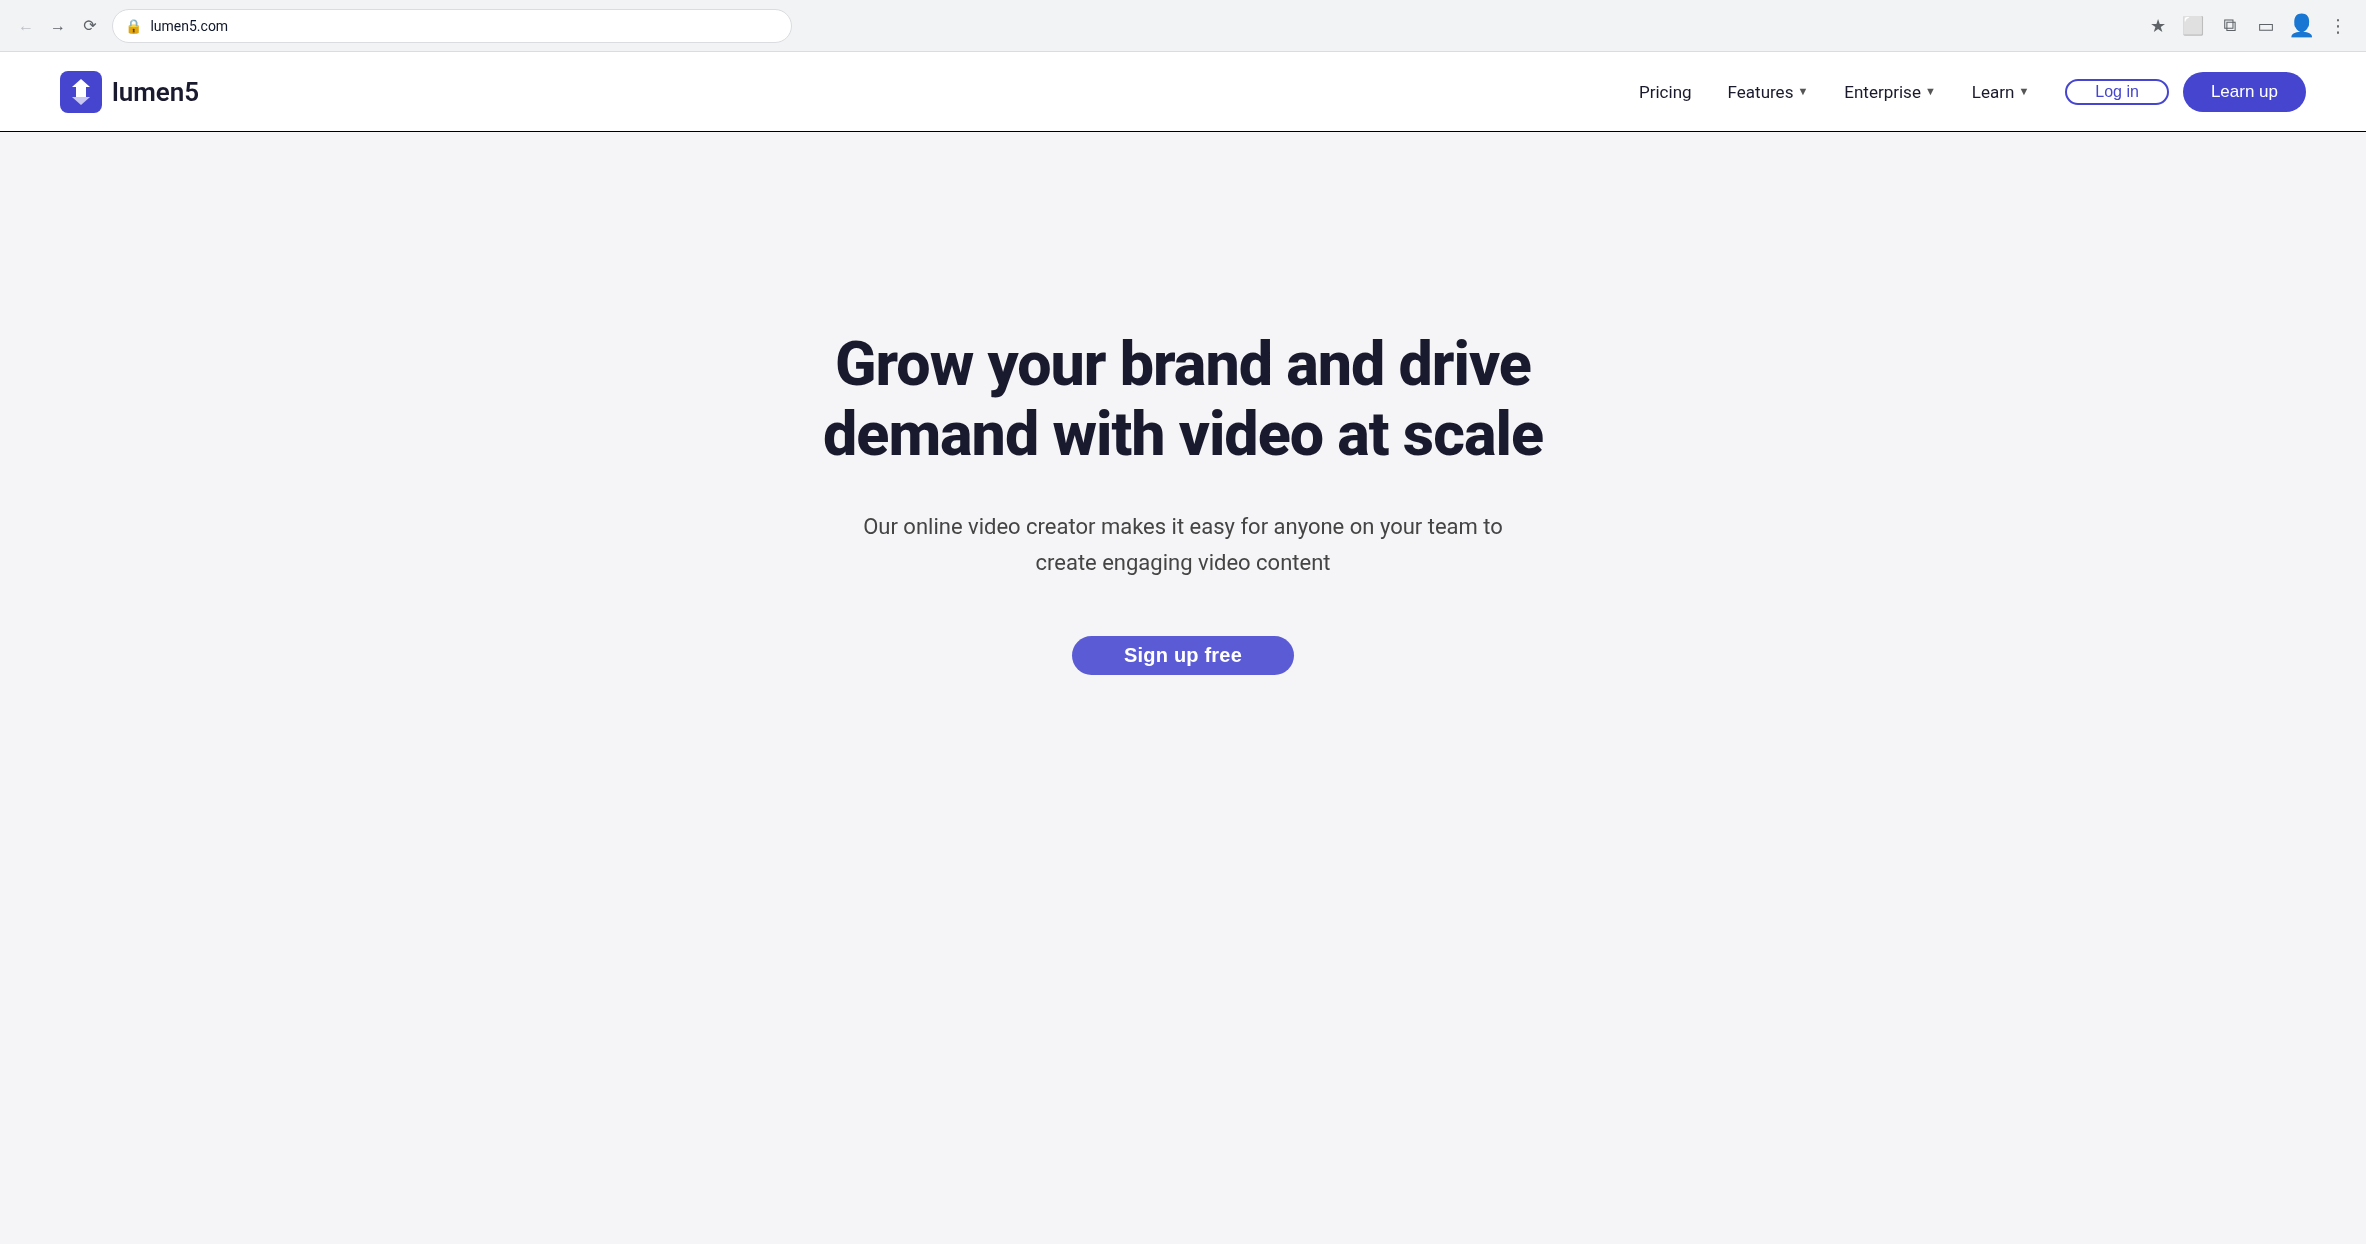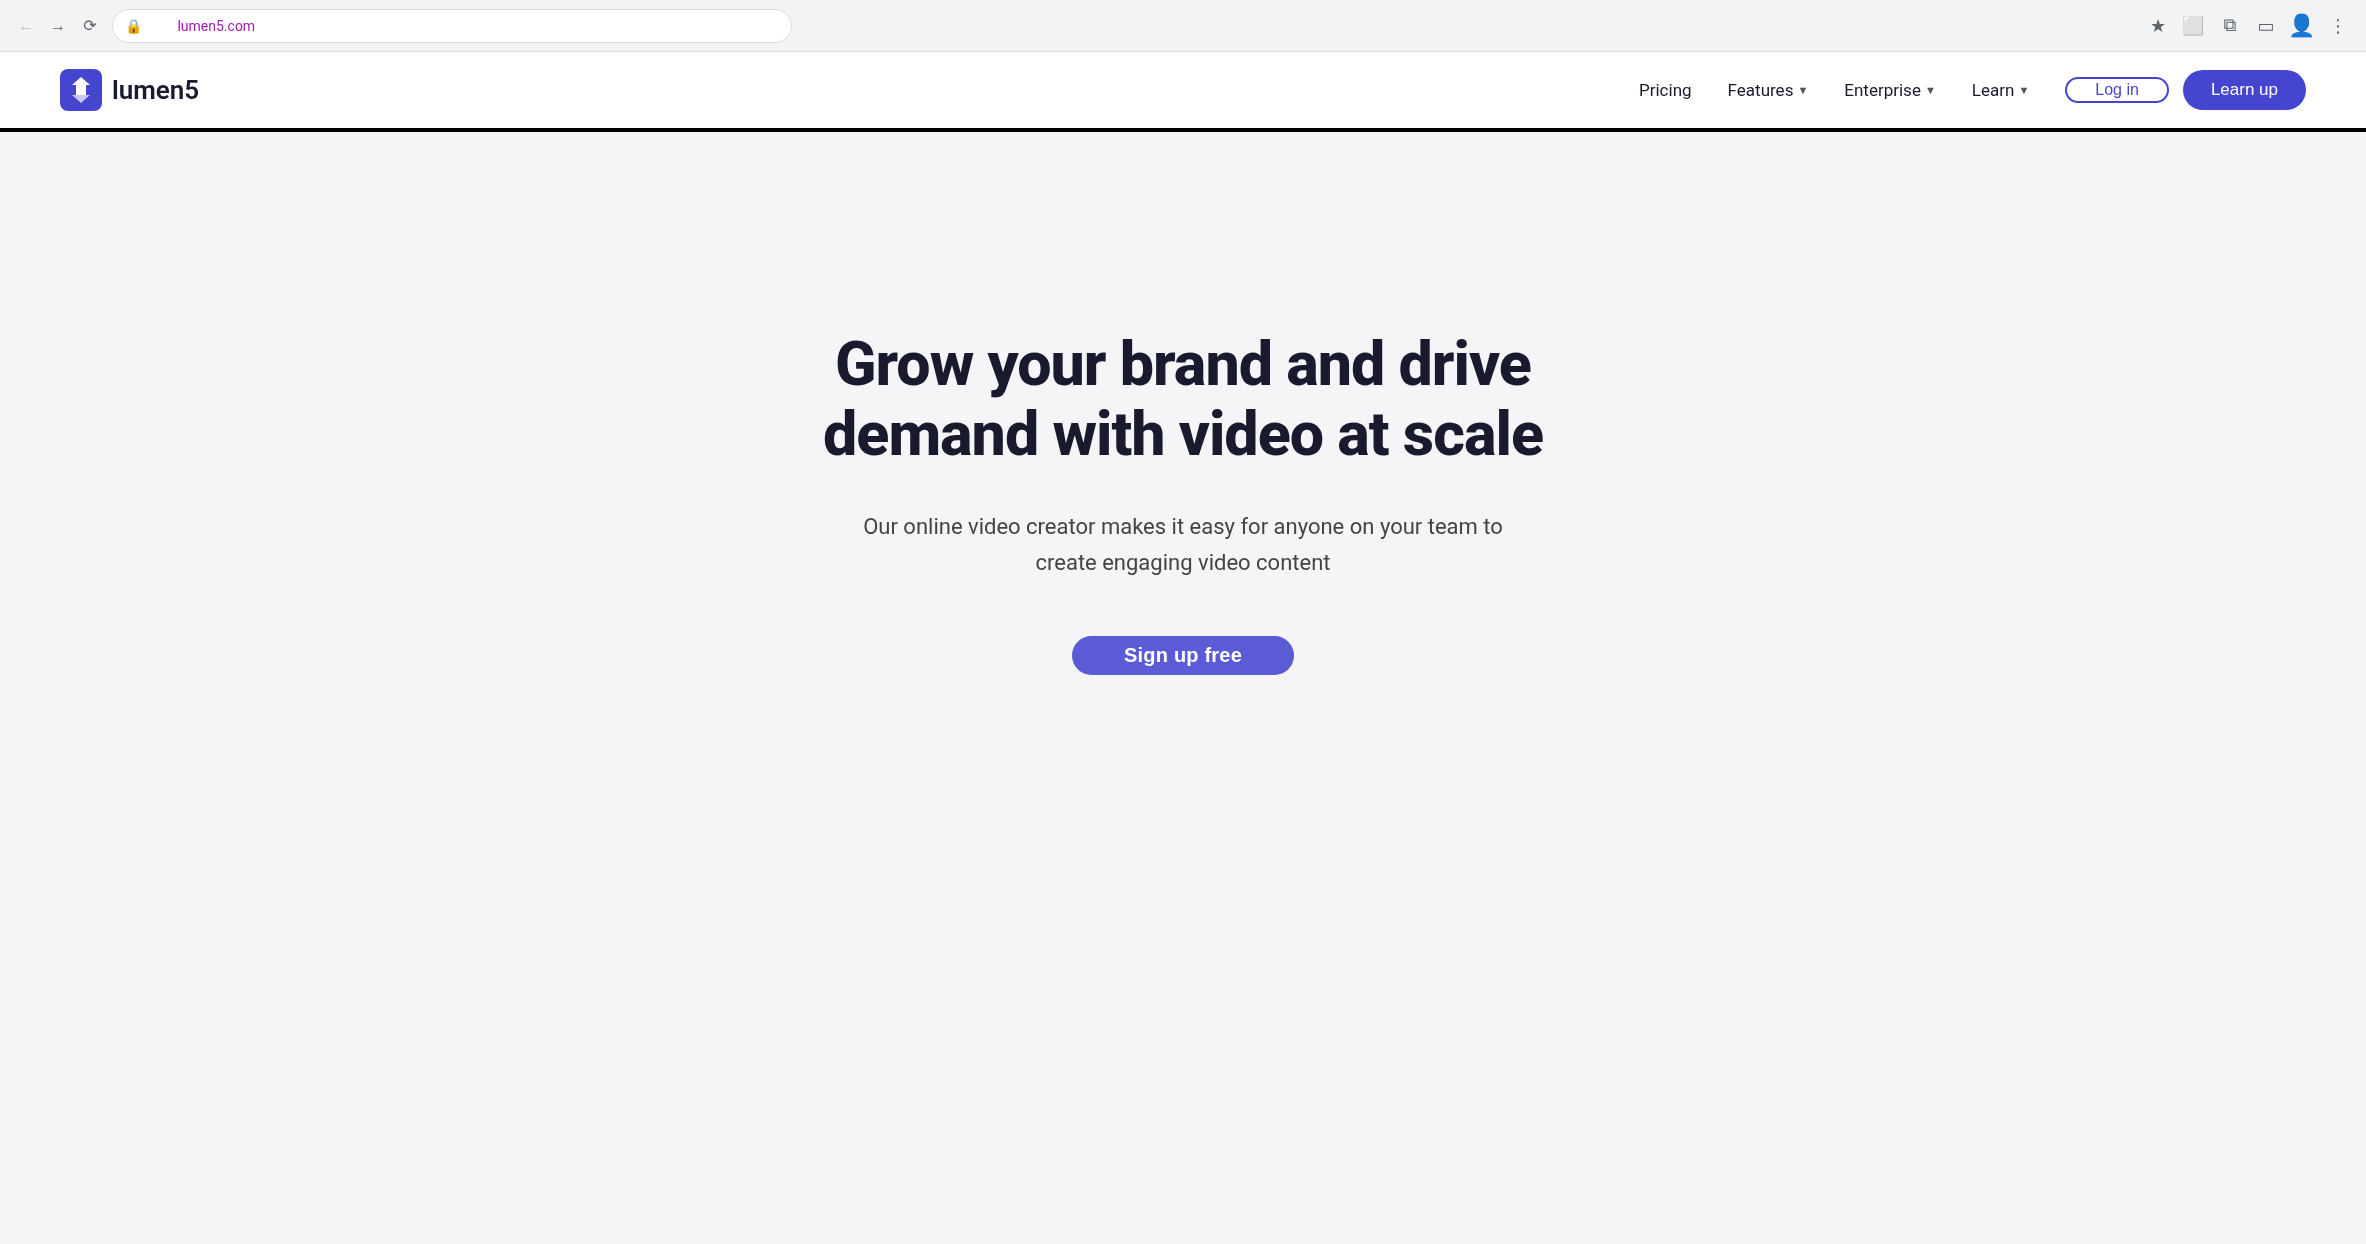--- a/index.html
+++ b/index.html
@@ -77,23 +77,22 @@
       gap: 8px;
     }
 
     .address-security-icon {
       color: #5f6368;
       font-size: 14px;
     }
 
     .address-text {
       font-size: 14px;
-      color: #a21caf;
+      color: #0f172a;
       flex: 1;
-      margin-left: 27px;
     }
 
     .browser-toolbar-right {
       display: flex;
       align-items: center;
       gap: 4px;
       margin-left: auto;
     }
 
     .toolbar-btn {
@@ -121,21 +120,21 @@
       min-height: calc(100vh - 52px);
     }
 
     
     .nav {
       background: #fff;
       display: flex;
       align-items: center;
       padding: 0 60px;
       height: 80px;
-      border-bottom: 4px solid #000000;
+      border-bottom: 1px solid #000000;
     }
 
     .nav-logo {
       display: flex;
       align-items: center;
       gap: 10px;
       text-decoration: none;
       margin-right: auto;
     }
 

